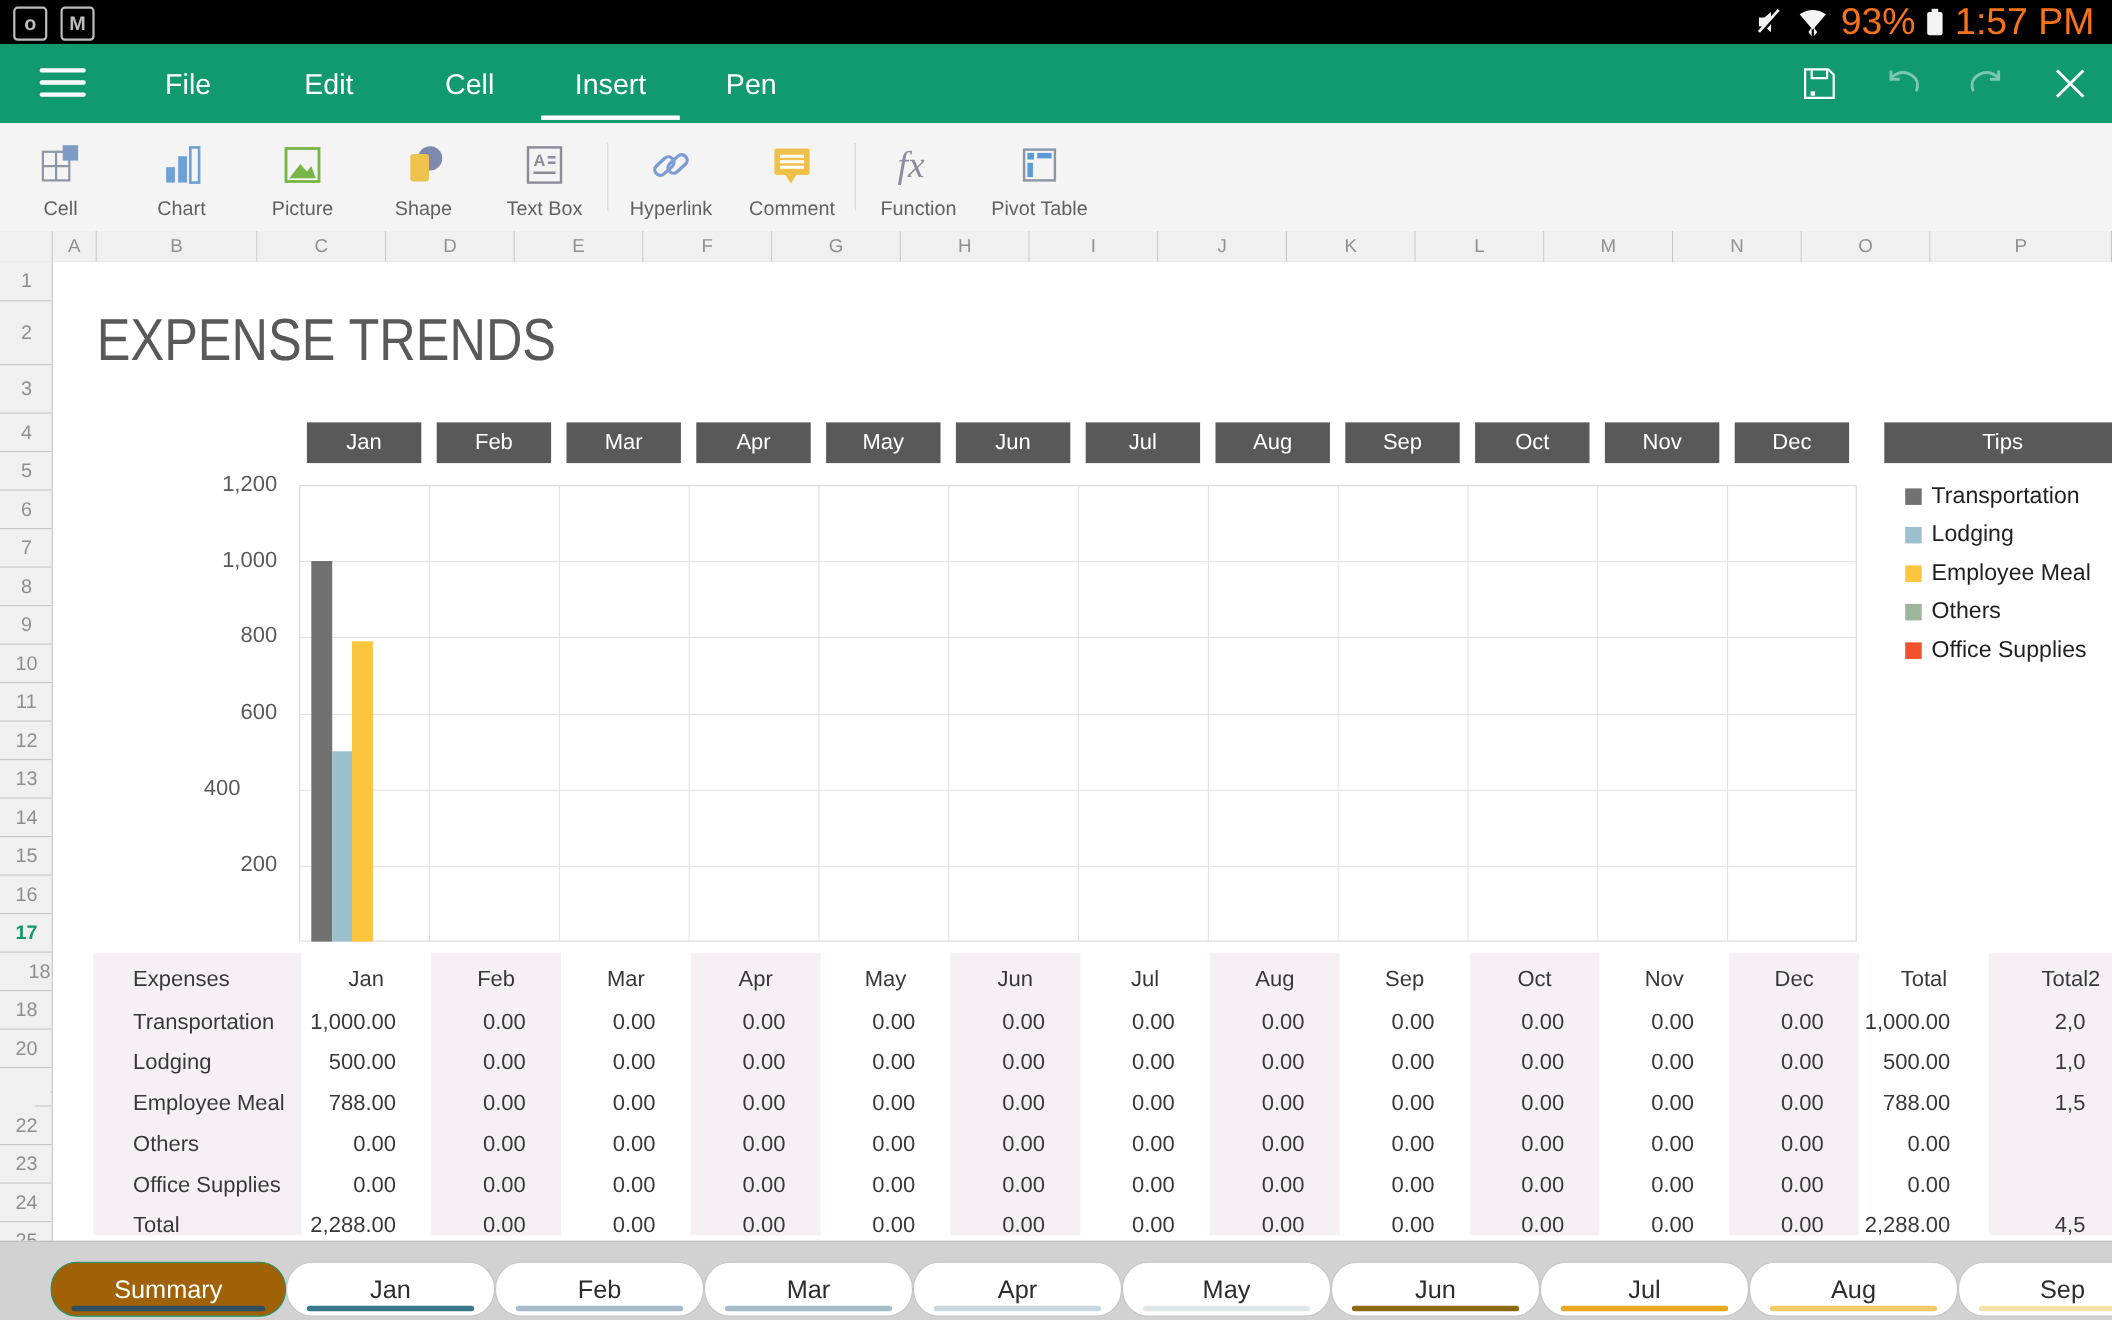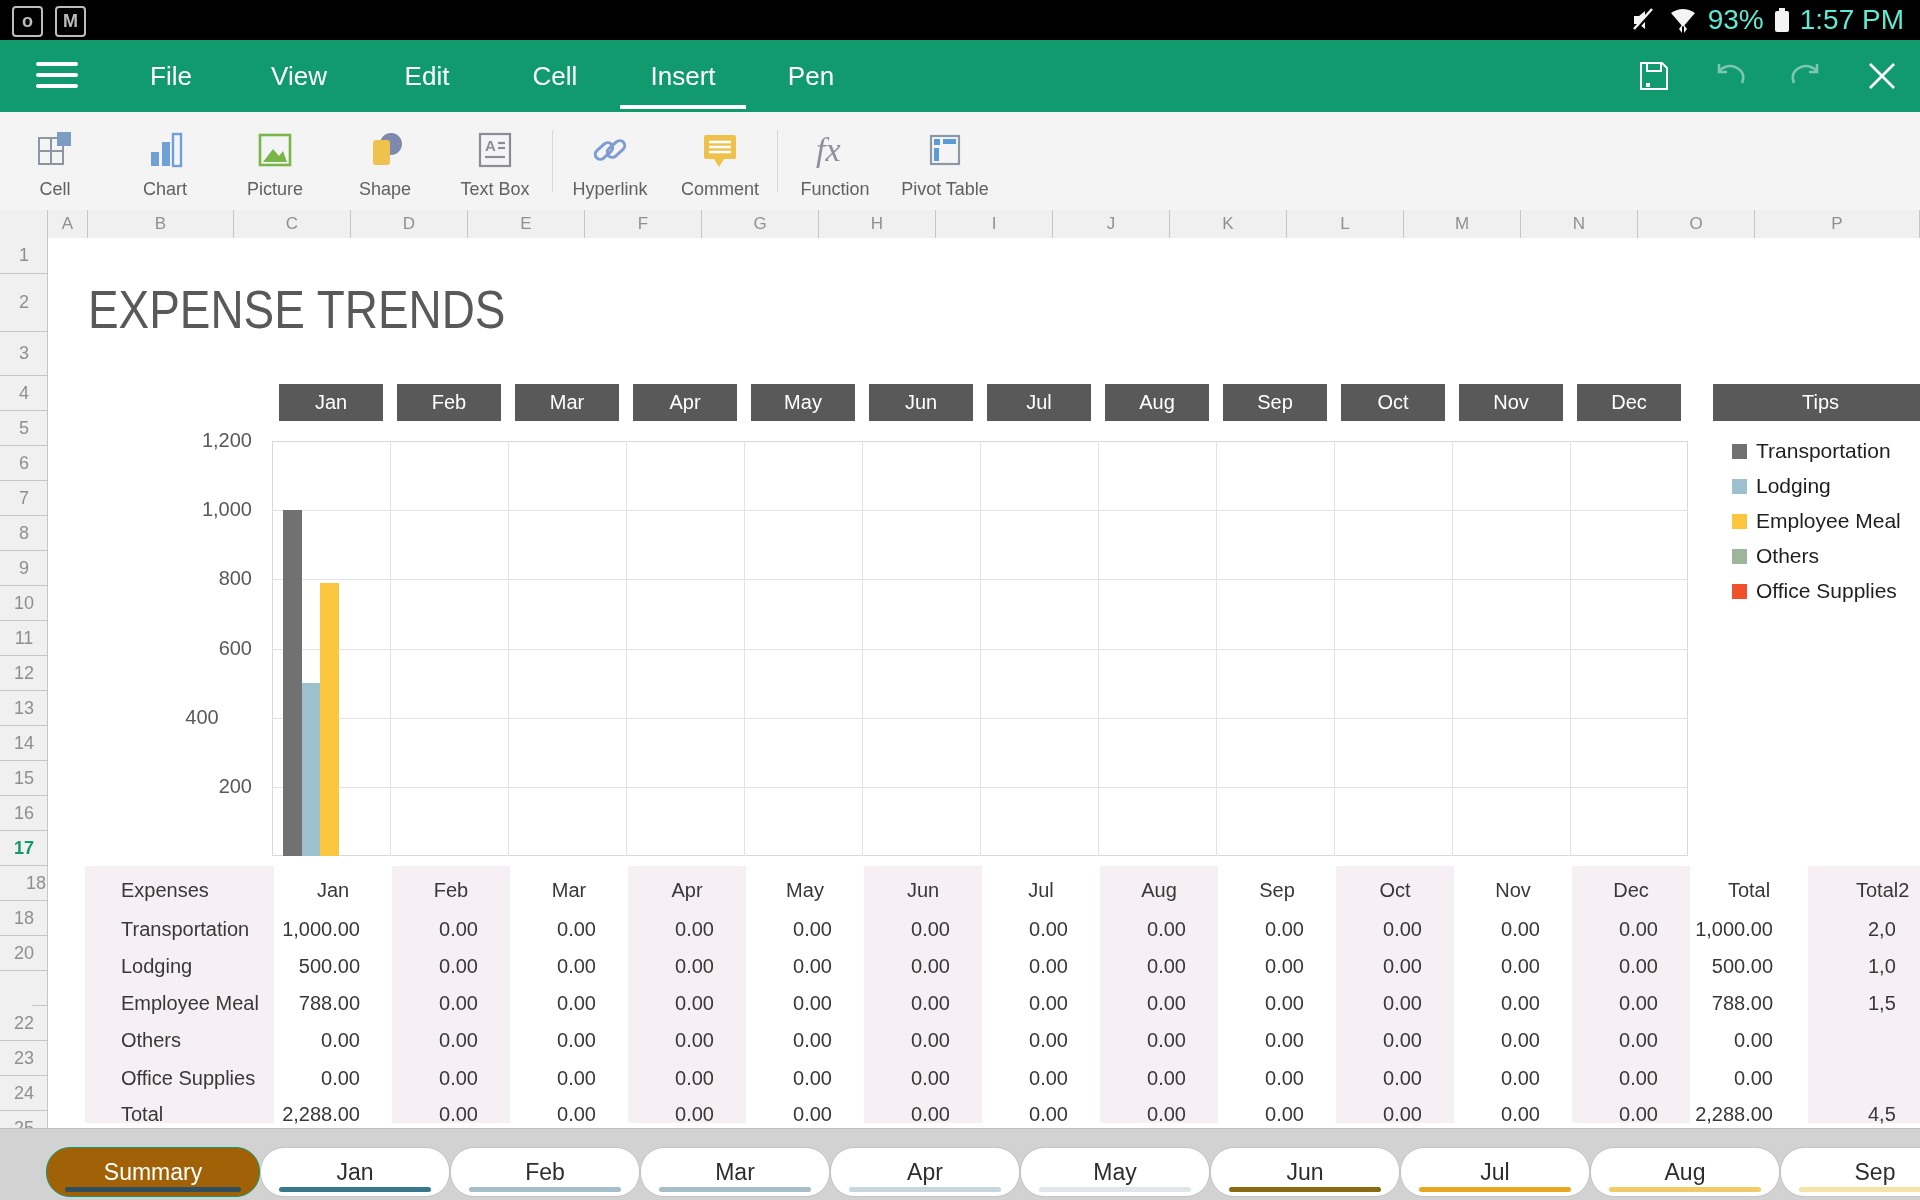--- a/index.html
+++ b/index.html
@@ -4,21 +4,21 @@
 <style>
   html,body{margin:0;padding:0;background:#888;}
   .stage{position:relative;width:1920px;height:1200px;overflow:hidden;background:#fff;
          font-family:"Liberation Sans",sans-serif;-webkit-font-smoothing:antialiased;}
   
   .statusbar{position:absolute;left:0;top:0;width:1920px;height:40px;background:#000;color:#efefef;}
   .sb-left{position:absolute;left:12px;top:6px;display:flex;gap:12px;}
   .notif-badge{width:27px;height:27px;border:2px solid #bdbdbd;border-radius:4px;color:#bdbdbd;
                font-size:18px;font-weight:bold;display:flex;align-items:center;justify-content:center;}
   .sb-right{position:absolute;right:16px;top:0;height:40px;display:flex;align-items:center;gap:10px;
-            font-size:28px;color:#5eead4;}
+            font-size:34px;color:#f97316;}
   
   .menubar{position:absolute;left:0;top:40px;width:1920px;height:72px;background:#119a6e;}
   .hamburger{position:absolute;left:36px;top:22px;width:42px;height:28px;cursor:pointer;}
   .hamburger span{display:block;height:4px;background:#fff;border-radius:2px;margin-bottom:7px;}
   .menu-items{position:absolute;left:107px;top:0;height:72px;display:flex;}
   .menu-item{width:128px;height:72px;display:flex;align-items:center;justify-content:center;
              color:#fff;font-size:26px;position:relative;cursor:pointer;}
   .menu-item.active::after{content:"";position:absolute;bottom:3px;left:50%;transform:translateX(-50%);
              width:126px;height:4px;background:#fff;}
   .mb-icons{position:absolute;right:0;top:0;height:72px;display:flex;align-items:center;}
@@ -96,21 +96,20 @@
   </div>
 
   <div class="menubar">
     <div class="hamburger">
       <span></span>
         <span></span>
         <span></span>
     </div>
     <div class="menu-items" id="menu-items">
         <div class="menu-item">File</div>
-        <div class="menu-item">View</div>
         <div class="menu-item">Edit</div>
         <div class="menu-item">Cell</div>
         <div class="menu-item active">Insert</div>
         <div class="menu-item">Pen</div>
       </div>
     <div class="mb-icons">
       <div class="mb-icon">
         <svg width="34" height="34" viewBox="0 0 34 34" fill="none" stroke="#fff" stroke-width="2">
           <path d="M4 4 H25 L30 9 V30 H4 Z"></path>
           <path d="M10 4 V12 H24 V4"></path>

